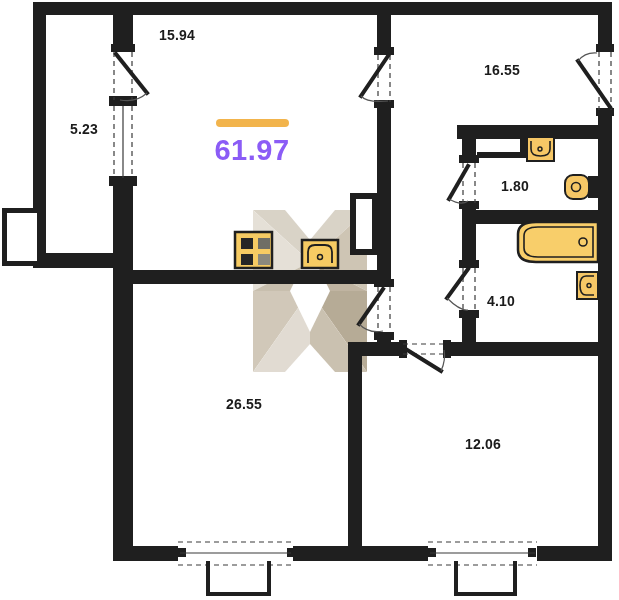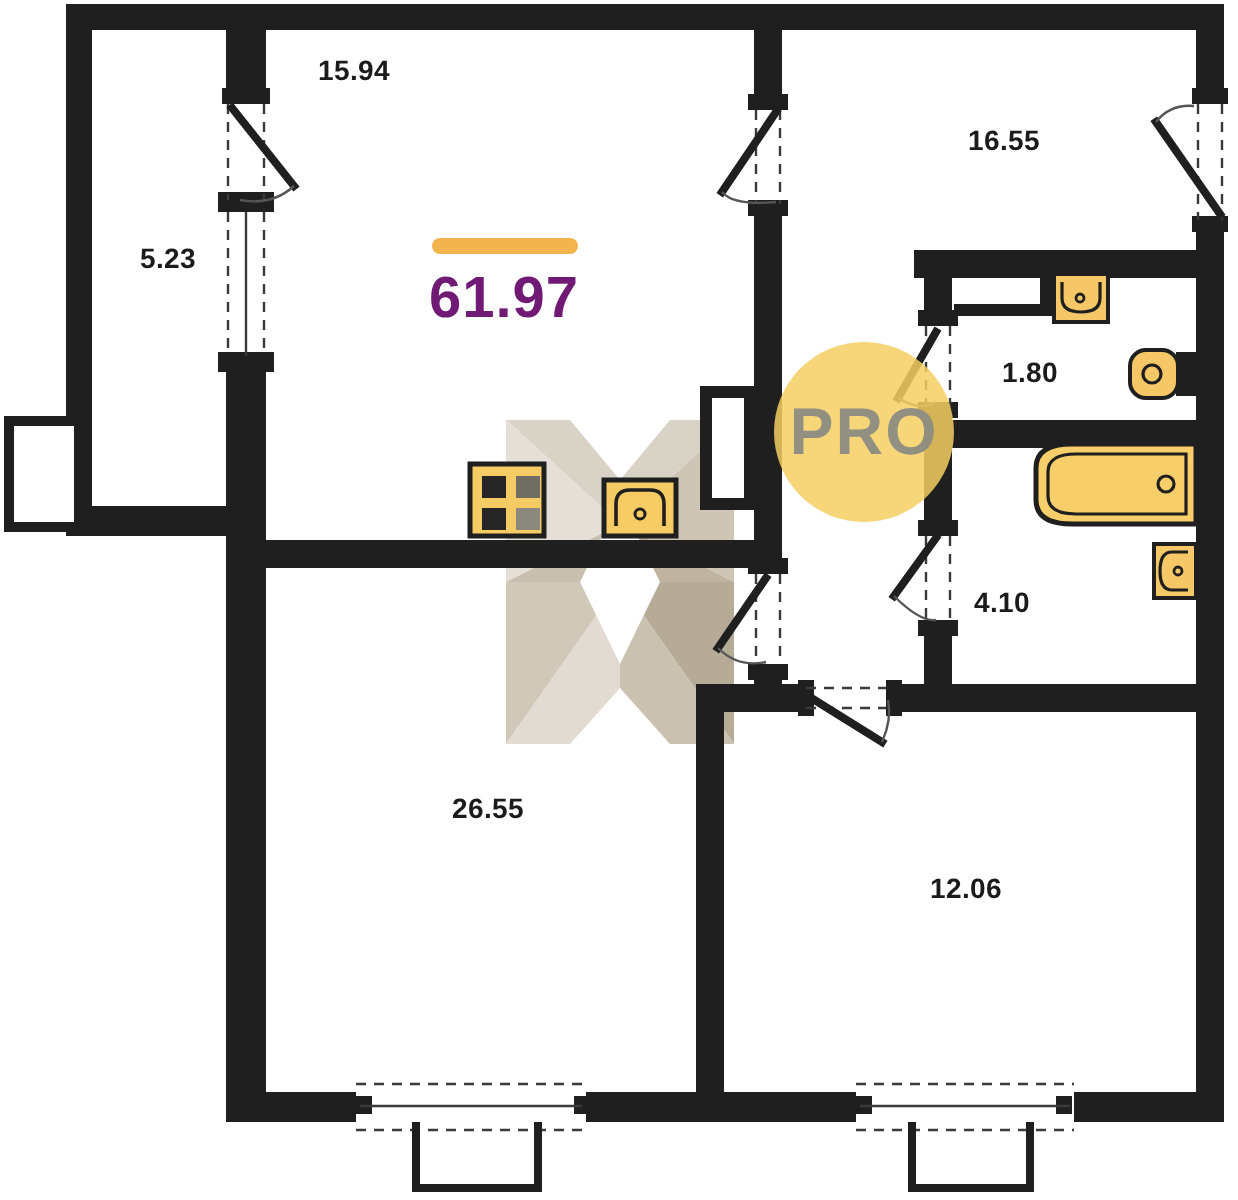--- a/index.html
+++ b/index.html
@@ -7,21 +7,21 @@
     position:relative;width:619px;height:600px;background:#ffffff;overflow:hidden;
     font-family:"Liberation Sans",sans-serif;
   }
   #screen svg{position:absolute;left:0;top:0;}
   .room-label{
     position:absolute;transform:translate(-50%,-50%);
     font-size:14px;font-weight:600;color:#1b1b1b;white-space:nowrap;letter-spacing:.2px;
   }
   .total-label{
     position:absolute;transform:translate(-50%,-50%);
-    font-size:29px;font-weight:800;color:#701a75;white-space:nowrap;letter-spacing:.5px;
+    font-size:29px;font-weight:800;color:#8b5cf6;white-space:nowrap;letter-spacing:.5px;
   }
   .total-bar{
     position:absolute;left:216px;top:119px;width:73px;height:8px;border-radius:4px;
     background:#F2B44C;
   }
   .pro-badge{
     position:absolute;left:387px;top:171px;width:90px;height:90px;border-radius:50%;
     background:rgba(246,207,98,0.85);
     display:flex;align-items:center;justify-content:center;
   }
@@ -217,17 +217,14 @@
   <div class="room-label" style="left:84px;top:129px">5.23</div>
   <div class="room-label" style="left:502px;top:70px">16.55</div>
   <div class="room-label" style="left:515px;top:186px">1.80</div>
   <div class="room-label" style="left:501px;top:301px">4.10</div>
   <div class="room-label" style="left:244px;top:404px">26.55</div>
   <div class="room-label" style="left:483px;top:444px">12.06</div>
 
   <div class="total-bar"></div>
   <div class="total-label" style="left:252px;top:150px">61.97</div>
 
-  <div class="pro-badge">
-    <span>PRO</span>
-  </div>
 
 </div>
 
 </body></html>

